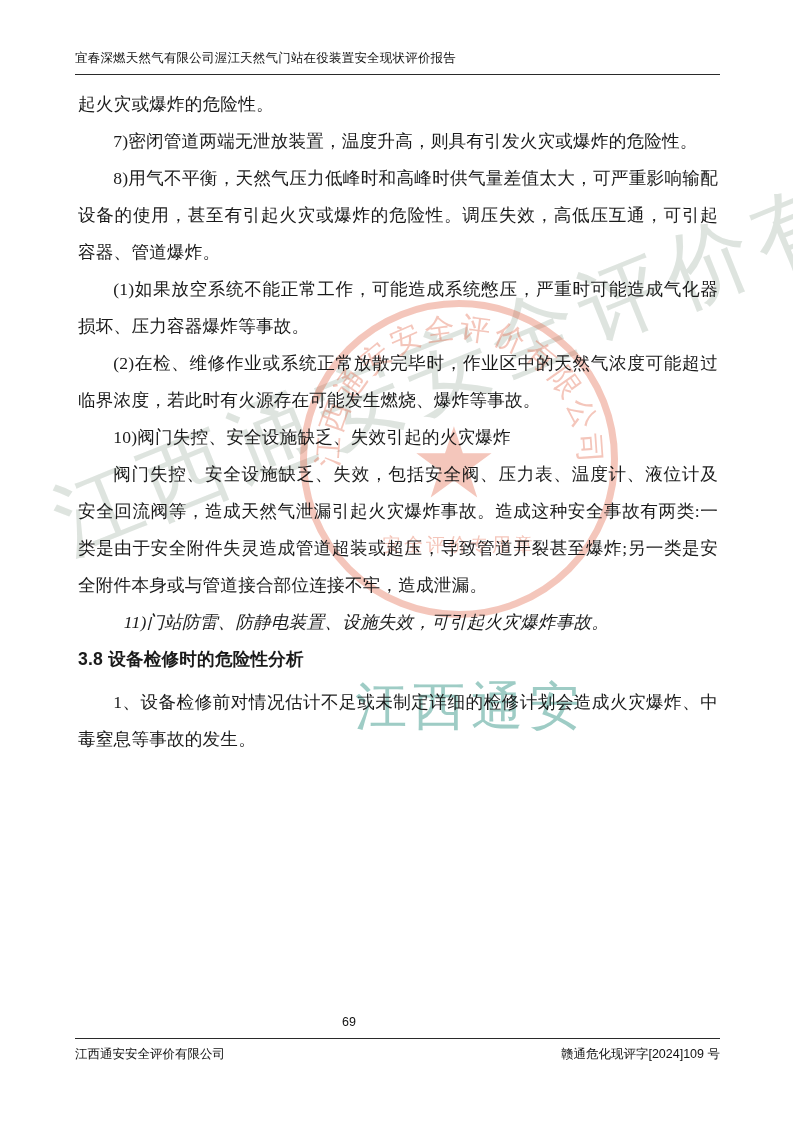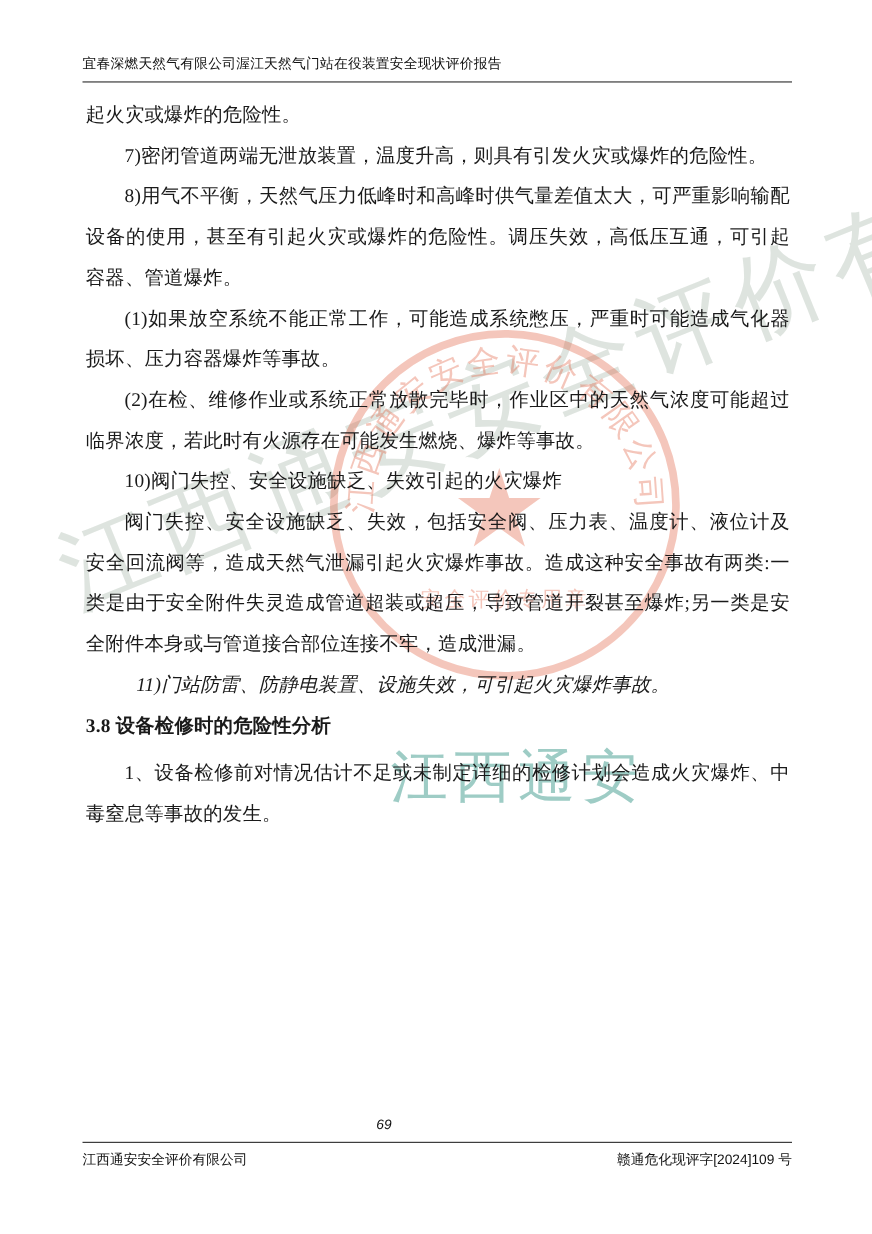--- a/index.html
+++ b/index.html
@@ -129,40 +129,39 @@
     margin: 0 0 0 0;
     font-size: 17.6px;
     line-height: 37px;
     text-align: justify;
     text-justify: inter-ideograph;
     letter-spacing: 0.2px;
   }
   .indent2 { text-indent: 2em; }
   .indent3 { text-indent: 2.6em; font-style: italic; }
   .heading {
-    font-family: Liberation Serif, serif;
+    font-family: Liberation Sans, sans-serif;
     font-weight: bold;
     font-size: 17.5px;
     line-height: 40px;
     margin-top: 6px;
     letter-spacing: 0.5px;
   }
   .gap { height: 6px; }
 
   
   .page-number {
     position: absolute;
     left: 0;
     top: 1015px;
     width: 698px;
     text-align: center;
     font-size: 12.5px;
     font-family: "Liberation Sans", sans-serif;
     color: #111;
-    font-style: italic;
   }
   .footer-rule {
     position: absolute;
     left: 75px;
     top: 1038px;
     width: 645px;
     height: 0;
     border-top: 1px solid #2a2a2a;
   }
   .footer {

